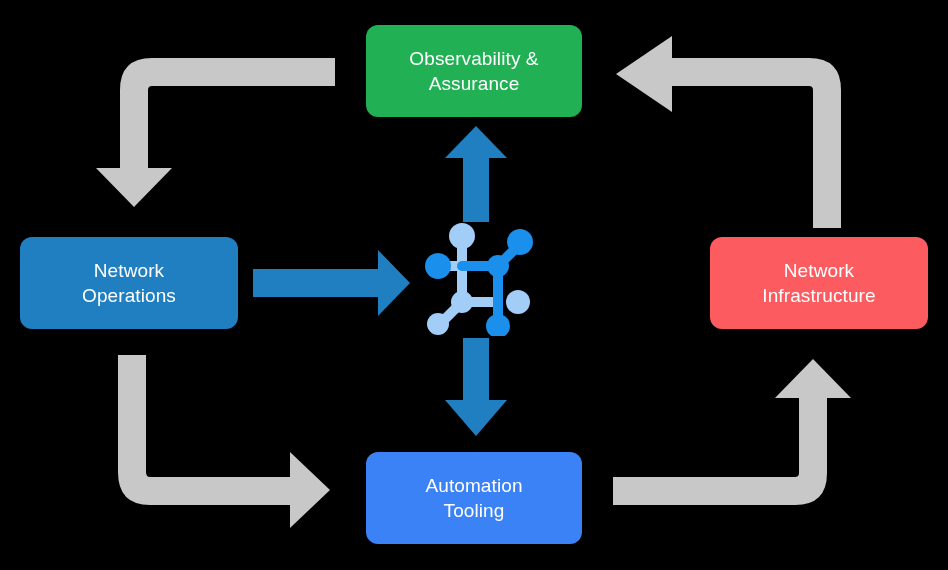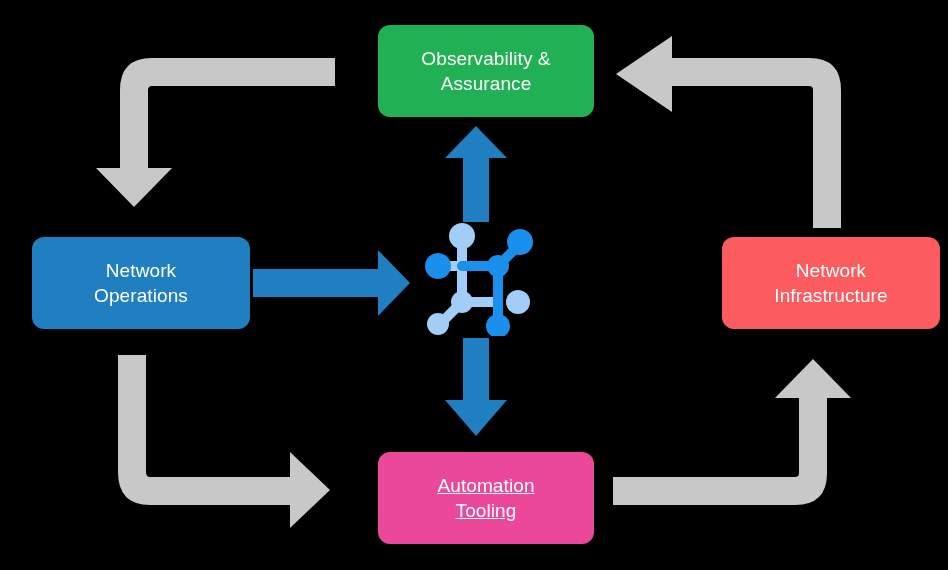--- a/index.html
+++ b/index.html
@@ -25,21 +25,20 @@
     text-align: center;
     color: #ffffff;
     font-size: 19px;
     line-height: 1.32;
     font-weight: 400;
     letter-spacing: 0.1px;
     box-sizing: border-box;
     padding: 6px 10px;
     white-space: pre-line;
     user-select: none;
-    margin-left: 12px;
   }
   #box-observability { left: 366px; top: 25px;  width: 216px; height: 92px; }
   #box-operations    { left: 20px;  top: 237px; width: 218px; height: 92px; }
   #box-infrastructure{ left: 710px; top: 237px; width: 218px; height: 92px; }
   #box-automation    { left: 366px; top: 452px; width: 216px; height: 92px; }
 
   .svg-layer {
     position: absolute;
     left: 0;
     top: 0;
@@ -122,16 +121,16 @@
 
   <div class="node-box" id="box-observability" style="background-color: rgb(34, 176, 84);">Observability &amp;
 Assurance</div>
 
   <div class="node-box" id="box-operations" style="background-color: rgb(31, 127, 192);">Network
 Operations</div>
 
   <div class="node-box" id="box-infrastructure" style="background-color: rgb(252, 91, 96);">Network
 Infrastructure</div>
 
-  <div class="node-box" id="box-automation" style="background-color: #ec4899; text-decoration: underline;">Automation
+  <div class="node-box" id="box-automation" style="background-color: #3b82f6;">Automation
 Tooling</div>
 
 </div>
 
 </body></html>

